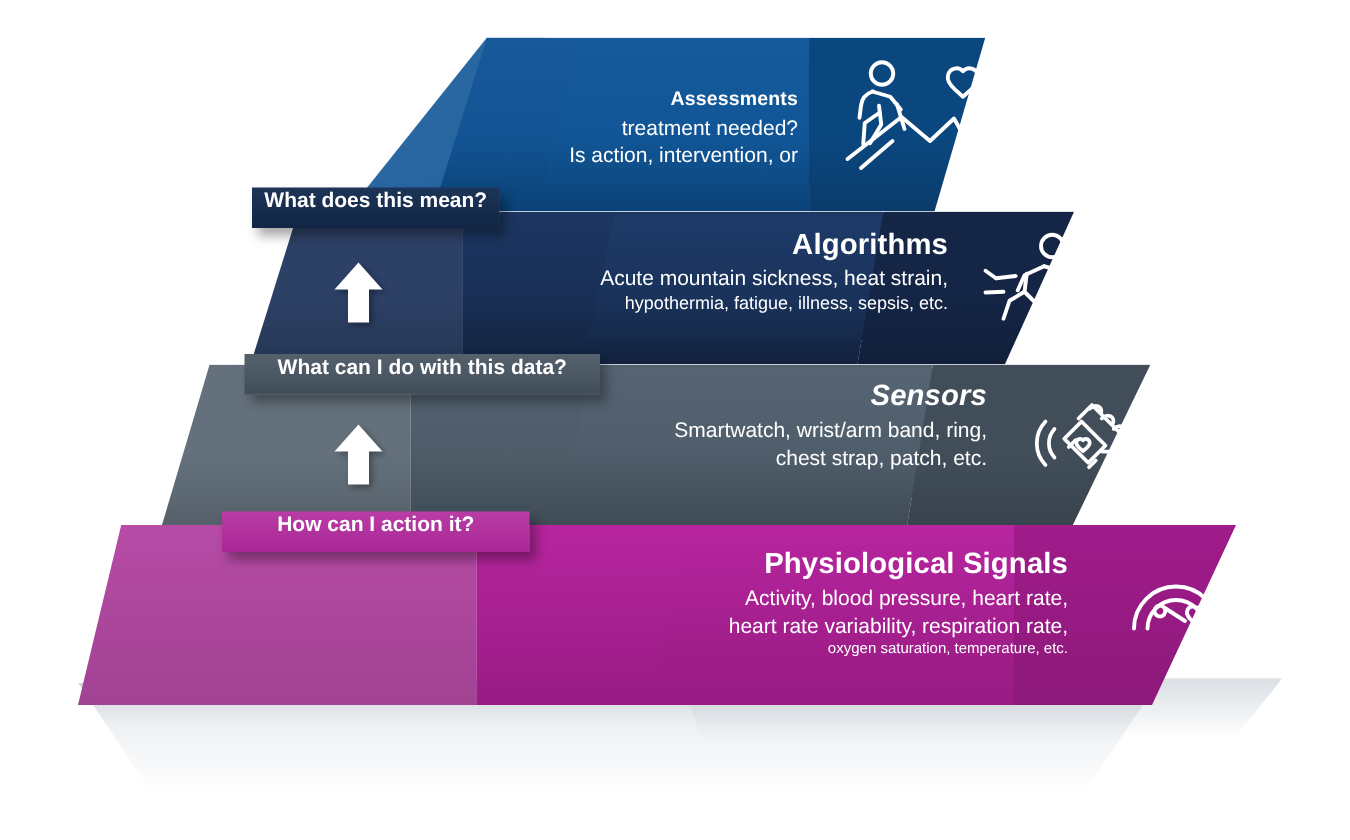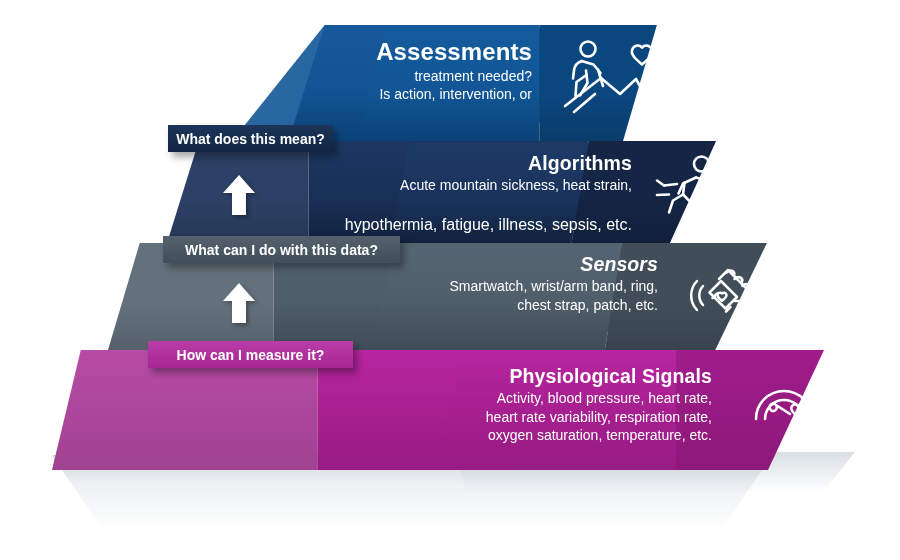--- a/index.html
+++ b/index.html
@@ -29,21 +29,21 @@
   .tier{position:absolute;}
   .face{position:absolute;top:0;left:0;width:100%;height:100%;}
 
   .txtblock{position:absolute;color:#fff;text-align:right;}
   .tname{font-weight:bold;letter-spacing:.1px;line-height:1.05;}
   .tdesc{line-height:1.3;font-weight:400;}
 
   
   .chip{
     position:absolute;color:#ffffff;font-weight:bold;
-    display:flex;align-items:center;justify-content:center;
+    display:flex;justify-content:center;
     box-shadow:4px 5px 7px rgba(0,0,0,.34);
     white-space:nowrap;
   }
 
   .arrow{position:absolute;}
 
   .icon svg{display:block;}
 </style>
 </head>
 <body>
@@ -62,21 +62,21 @@
     <div class="face" style="background:linear-gradient(180deg,#b8259f 0%,#ab1e94 100%);clip-path:polygon(51% 2%, 90.5% 2%, 87.5% 82%, 48.3% 82%);"></div>
 
     <div class="face" style="background:#a01c8b;clip-path:polygon(78% 0%, 96.5% 0%, 89.5% 100%, 78% 100%);"></div>
 
     <div class="face" style="background:linear-gradient(180deg,rgba(0,0,0,0) 0%,rgba(0,0,0,.12) 100%);clip-path:polygon(0% 100%, 3.6% 0%, 96.5% 0%, 89.5% 100%);"></div>
 
     <div class="txtblock" style="left:330px;top:16px;width:330px;">
       <div class="tname" style="font-size:19.5px;margin-bottom:3px;">Physiological Signals</div>
       <div class="tdesc" style="font-size:14px;">Activity, blood pressure, heart rate,</div>
       <div class="tdesc" style="font-size:14px;">heart rate variability, respiration rate,</div>
-      <div class="tdesc" style="font-size:14px;">oxygen saturation, temperature, etc.</div>
+      <div class="tdesc" style="font-size:10px;">oxygen saturation, temperature, etc.</div>
     </div>
 
     <div class="icon" style="position:absolute;left:698px;top:22px;">
       <svg width="68" height="62" viewBox="0 0 68 62" fill="none" stroke="#ffffff" stroke-width="2.6" stroke-linecap="round" stroke-linejoin="round">
         <path d="M6 47 A28 28 0 0 1 62 47"></path>
         <path d="M15 47 A19 19 0 0 1 53 47"></path>
         <path d="M40 42 L26 33 a3.6 3.6 0 1 0 -1.2 5.6 a3.6 3.6 0 0 0 1.2 -5.6"></path>
         <path d="M48.2 33.6 c-2.2-2.4-6-1.4-6.8 1.8 c-0.6 2.4 1.2 4.6 3.3 6.5 l3.5 3.1 l3.5-3.1 c2.1-1.9 3.9-4.1 3.3-6.5 c-0.8-3.2-4.6-4.2-6.8-1.8z"></path>
       </svg>
     </div>
@@ -114,21 +114,21 @@
   <div class="tier" style="left:167px;top:141px;width:578px;height:102px;">
     <div class="face" style="background:#2d4166;clip-path:polygon(0% 100%, 5.5% 0%, 24.5% 0%, 24.5% 100%);"></div>
     <div class="face" style="background:linear-gradient(180deg,#1d3763 0%,#16294b 100%);clip-path:polygon(24.5% 0%, 73% 0%, 70% 100%, 24.5% 100%);"></div>
     <div class="face" style="background:linear-gradient(180deg,#1e3b69 0%,#172c50 100%);clip-path:polygon(42% 2%, 89% 2%, 85.5% 84%, 39% 84%);"></div>
     <div class="face" style="background:#142545;clip-path:polygon(73% 0%, 95% 0%, 87% 100%, 70% 100%);"></div>
     <div class="face" style="background:linear-gradient(180deg,rgba(0,0,0,0) 55%,rgba(0,0,0,.16) 100%);clip-path:polygon(0% 100%, 5.5% 0%, 95% 0%, 87% 100%);"></div>
 
     <div class="txtblock" style="left:165px;top:12px;width:300px;">
       <div class="tname" style="font-size:19.5px;margin-bottom:3px;">Algorithms</div>
       <div class="tdesc" style="font-size:14px;">Acute mountain sickness, heat strain,</div>
-      <div class="tdesc" style="font-size:16px;margin-top:20px;">hypothermia, fatigue, illness, sepsis, etc.</div>
+      <div class="tdesc" style="font-size:12px;">hypothermia, fatigue, illness, sepsis, etc.</div>
     </div>
 
     <div class="icon" style="position:absolute;left:485px;top:12px;">
       <svg width="70" height="72" viewBox="0 0 70 72" fill="none" stroke="#ffffff" stroke-width="2.6" stroke-linecap="round" stroke-linejoin="round">
         <circle cx="49.5" cy="11" r="7.5"></circle>
         <path d="M44 24.5 l-13 6 l-4.5 10"></path>
         <path d="M44 24.5 c6 1 9.5 4 11 8.5"></path>
         <path d="M32.5 29.5 l-1.5 12 l8 8 l1.5 14"></path>
         <path d="M31 41.5 l-10 6 l-4 12"></path>
         <path d="M25 31 l-13 1.5"></path>
@@ -145,21 +145,21 @@
   </div>
 
   <div class="tier" style="left:232px;top:25px;width:452px;height:116px;">
     <div class="face" style="background:linear-gradient(120deg,#2f6ba4 0%,#1a5c9a 60%,#155391 100%);clip-path:polygon(0% 100%, 20.5% 0%, 29% 0%, 12.5% 100%);"></div>
     <div class="face" style="background:linear-gradient(180deg,#17599a 0%,#0d4f8e 100%);clip-path:polygon(20.5% 0%, 68% 0%, 68% 100%, 12.5% 100%);"></div>
     <div class="face" style="background:linear-gradient(180deg,#155b9d 0%,#0e5190 100%);clip-path:polygon(34% 2%, 88.5% 2%, 86% 84%, 29% 84%);"></div>
     <div class="face" style="background:#0b477f;clip-path:polygon(68% 0%, 94% 0%, 86.5% 100%, 68% 100%);"></div>
     <div class="face" style="background:linear-gradient(180deg,rgba(0,0,0,0) 58%,rgba(0,0,0,.16) 100%);clip-path:polygon(12.5% 100%, 20.5% 0%, 94% 0%, 86.5% 100%);"></div>
 
     <div class="txtblock" style="left:60px;top:14px;width:240px;">
-      <div class="tname" style="font-size:24px;margin-bottom:3px;">Assessments</div>
+      <div class="tname" style="font-size:13px;margin-bottom:3px;margin-top:20px;">Assessments</div>
       <div class="tdesc" style="font-size:14px;">treatment needed?</div>
       <div class="tdesc" style="font-size:14px;">Is action, intervention, or</div>
     </div>
 
     <div class="icon" style="position:absolute;left:330px;top:14px;">
       <svg width="96" height="78" viewBox="0 0 96 78" fill="none" stroke="#ffffff" stroke-width="2.6" stroke-linecap="round" stroke-linejoin="round">
         <circle cx="26" cy="10" r="7.5"></circle>
         <path d="M19.5 22 l12 3.5 l7 8.5"></path>
         <path d="M20 22 c-5 1.5 -7.5 5 -8 9.5 l-1 8"></path>
         <path d="M24 31.5 l1.5 12.5 l-7.5 12.5"></path>
@@ -186,16 +186,16 @@
 
   <div class="chip" style="left:168px;top:125px;width:165px;height:27px;background:linear-gradient(180deg,#1c3558 0%,#122544 100%);font-size:14px;">
     <span>What does this mean?</span>
   </div>
 
   <div class="chip" style="left:131px;top:236px;width:237px;height:27px;background:linear-gradient(180deg,#55626e 0%,#414e5a 100%);font-size:14px;margin-left:32px;">
     <span>What can I do with this data?</span>
   </div>
 
   <div class="chip" style="left:148px;top:341px;width:205px;height:27px;background:linear-gradient(180deg,#ba3ca6 0%,#a72795 100%);font-size:14px;">
-    <span>How can I measure it?</span>
+    <span>How can I action it?</span>
   </div>
 
 </div>
 
 </body></html>

